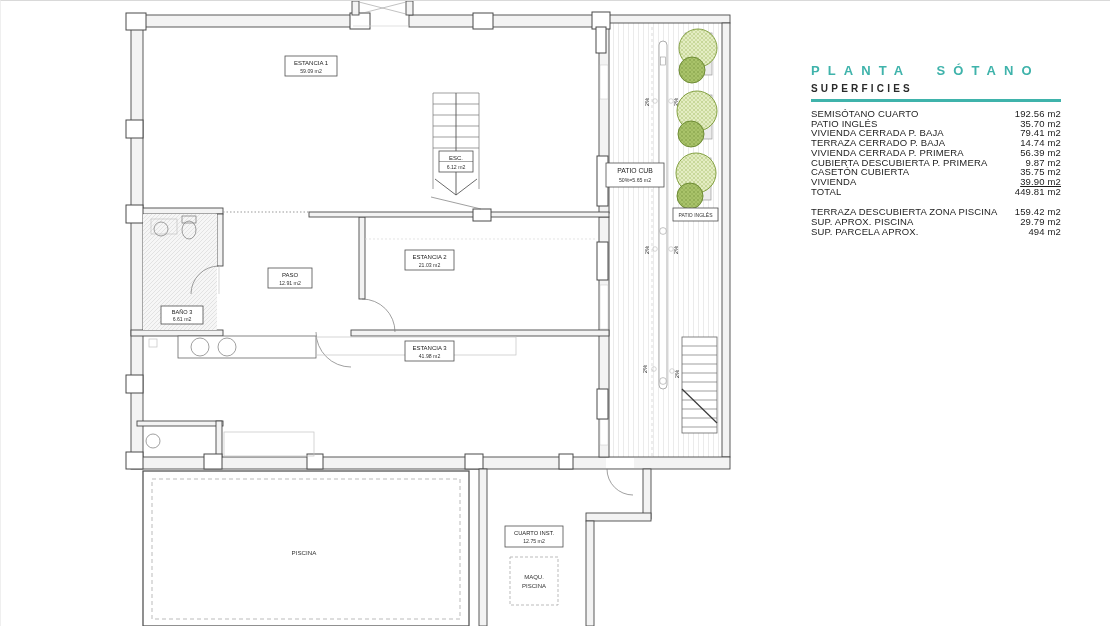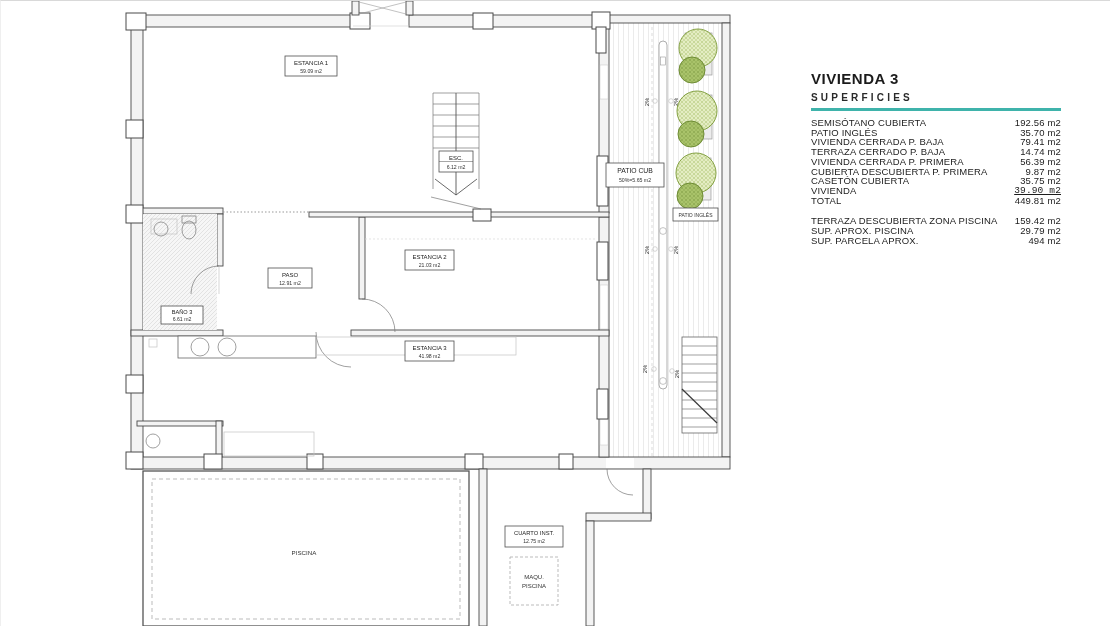--- a/index.html
+++ b/index.html
@@ -12,21 +12,21 @@
   .panel{position:absolute;left:810px;top:62px;width:250px;color:#1c1c1c;}
   .plan-title{color:var(--accent,#49b6ae);font-size:13px;font-weight:bold;
               letter-spacing:0.62em;word-spacing:1.1em;white-space:nowrap;}
   .unit-title{font-size:15px;font-weight:bold;margin-top:7px;letter-spacing:0.5px;color:#1b1b1b;}
   .subtitle{font-size:10px;font-weight:bold;letter-spacing:3.2px;margin-top:5px;color:#2a2a2a;}
   .rule{height:3px;background:var(--accent,#49b6ae);margin-top:5px;margin-bottom:7px;}
   .rows{font-size:9.5px;line-height:9.7px;letter-spacing:0.15px;}
   .row{display:flex;}
   .row .lbl{flex:1;white-space:nowrap;}
   .row .val{text-align:center;white-space:nowrap;}
-  .row .val.u{text-decoration:underline;font-family:Liberation Mono, monospace;}
+  .row .val.u{text-decoration:underline;}
   .gap{height:11px;}
 </style>
 </head>
 <body>
 
 <div id="stage">
 
 <svg width="1110" height="626" viewBox="0 0 1110 626">
   <defs>
     <pattern id="deck" width="5" height="10" patternUnits="userSpaceOnUse">
@@ -260,26 +260,26 @@
     <text x="181" y="312.5" class="lt1" style="font-size:5.6px">BAÑO 3</text>
     <text x="181" y="320" class="lt2">6.61 m2</text>
 
     <rect class="lbox" x="404" y="340" width="49" height="20"></rect>
     <text x="428.5" y="348.5" class="lt1">ESTANCIA 3</text>
     <text x="428.5" y="356.5" class="lt2">41.98 m2</text>
   </g>
 </svg>
 
 <div class="panel">
-  <div class="unit-title">VIVIENDA 3</div>
+  <div class="plan-title">PLANTA SÓTANO</div>
   <div class="subtitle">SUPERFICIES</div>
   <div class="rule"></div>
   <div class="rows">
     <div class="row">
-          <span class="lbl">SEMISÓTANO CUBIERTA</span>
+          <span class="lbl">SEMISÓTANO CUARTO</span>
           <span class="val">192.56 m2</span>
         </div>
     <div class="row">
           <span class="lbl">PATIO INGLÉS</span>
           <span class="val">35.70 m2</span>
         </div>
     <div class="row">
           <span class="lbl">VIVIENDA CERRADA P. BAJA</span>
           <span class="val">79.41 m2</span>
         </div>

